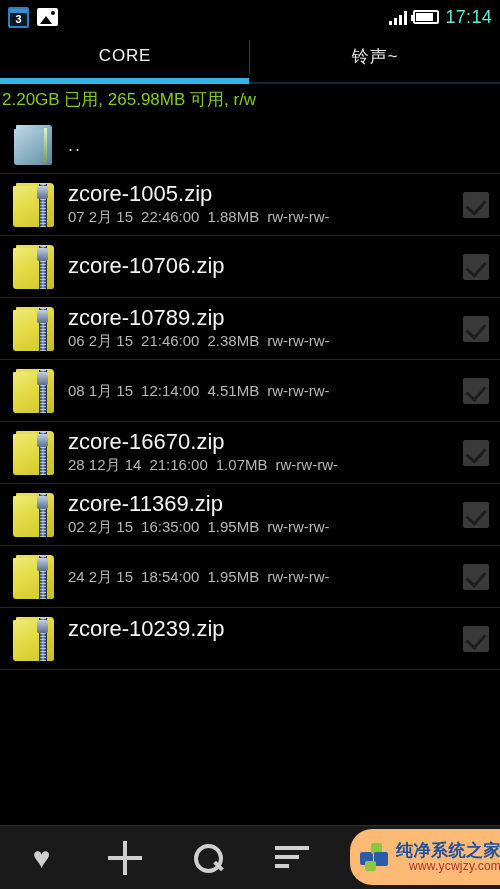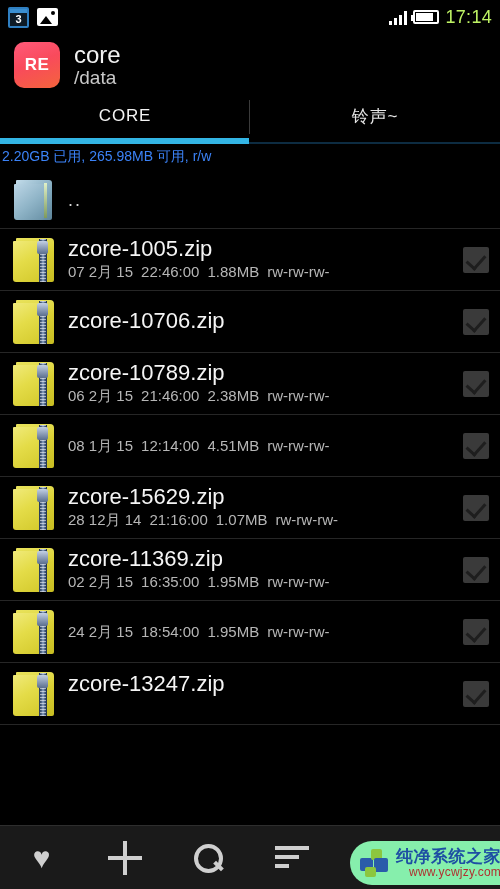--- a/index.html
+++ b/index.html
@@ -50,21 +50,21 @@
   .signal i:nth-child(4){ height:14px; }
   .battery {
     width:26px; height:14px; border:2px solid #fff; border-radius:2px;
     position:relative; display:flex; align-items:center;
   }
   .battery::after{
     content:""; position:absolute; left:-4px; top:3px;
     width:2px; height:6px; background:#fff;
   }
   .battery i { display:block; height:8px; width:17px; background:#fff; margin-left:1px; }
-  .clock { color:#bef264; font-size:18px; letter-spacing:.3px; }
+  .clock { color:#5eead4; font-size:18px; letter-spacing:.3px; }
 
   
   .header { display:flex; align-items:center; padding:8px 0 6px 14px; }
   .app-icon {
     width:46px; height:46px; border-radius:10px;
     background:linear-gradient(160deg,#ff5a7a 0%, #f94a5c 45%, #f4643c 100%);
     display:flex; align-items:center; justify-content:center;
     color:#fff; font-weight:bold; font-size:17px; letter-spacing:.5px;
     flex:none;
   }
@@ -86,21 +86,21 @@
   .tab-underline { position:relative; height:6px; background:#000; }
   .tab-underline .base {
     position:absolute; left:0; right:0; bottom:0; height:2px; background:#0d2c42;
   }
   .tab-underline .active {
     position:absolute; left:0; bottom:0; width:249px; height:6px; background:#33b5e5;
   }
 
   
   .storage {
-    color:#3b82f6; font-size:14px; padding:4px 0 5px 2px;
+    color:#84cc16; font-size:17px; padding:4px 0 5px 2px;
     white-space:nowrap;
   }
 
   
   .list { position:relative; }
   .row {
     display:flex; align-items:center;
     height:62px; border-bottom:1px solid #262626;
     padding-left:4px; position:relative;
   }
@@ -202,22 +202,22 @@
     position:absolute; background:#cfcfcf; border-radius:50%;
   }
   .ic-paw i:nth-child(1){ left:1px; top:3px; width:6px; height:8px; }
   .ic-paw i:nth-child(2){ left:9px; top:0px; width:6px; height:9px; }
   .ic-paw i:nth-child(3){ left:17px; top:1px; width:6px; height:9px; }
   .ic-paw i:nth-child(4){ left:6px; top:11px; width:14px; height:11px; }
 
   
   .watermark {
     position:absolute; right:0px; bottom:4px;
-    width:150px; height:44px;
-    background:#86efac; border-radius:22px 0 0 22px;
+    width:150px; height:56px;
+    background:#fdba74; border-radius:22px 0 0 22px;
     display:flex; align-items:center; gap:6px; padding-left:10px;
     overflow:hidden;
   }
   .wm-logo { position:relative; width:30px; height:28px; flex:none; }
   .wm-logo i { position:absolute; border-radius:2px; }
   .wm-logo i:nth-child(1){ left:0; top:9px; width:13px; height:13px; background:#2a5caa; }
   .wm-logo i:nth-child(2){ left:11px; top:0px; width:11px; height:11px; background:#8cc63f; }
   .wm-logo i:nth-child(3){ left:14px; top:9px; width:14px; height:14px; background:#2a5caa; }
   .wm-logo i:nth-child(4){ left:5px; top:18px; width:11px; height:10px; background:#8cc63f; }
   .wm-text { line-height:1.05; }
@@ -246,27 +246,20 @@
           <i></i>
           <i></i>
         </div>
       <div class="battery">
           <i></i>
         </div>
       <div class="clock">17:14</div>
     </div>
   </div>
 
-  <div class="header">
-    <div class="app-icon">RE</div>
-    <div class="title-wrap">
-      <div class="title-main">core</div>
-      <div class="title-sub">/data</div>
-    </div>
-  </div>
 
   <div class="tabs">
     <div class="tab">CORE</div>
     <div class="tab-div"></div>
     <div class="tab inactive">铃声~</div>
   </div>
   <div class="tab-underline">
     <div class="base"></div>
     <div class="active"></div>
   </div>
@@ -358,21 +351,21 @@
         <div class="row">
           <div class="icon-cell">
             <div class="folder-zip">
               <div class="fz-back"></div>
               <div class="fz-front"></div>
               <div class="fz-zip"></div>
               <div class="fz-pull"></div>
             </div>
           </div>
           <div class="text-cell">
-            <div class="fname">zcore-15629.zip</div>
+            <div class="fname">zcore-16670.zip</div>
             <div class="fmeta"><span>28 12月 14</span><span>21:16:00</span><span>1.07MB</span><span>rw-rw-rw-</span></div>
           </div>
           <div class="check-cell">
             <div class="checkbox"></div>
           </div>
         </div>
         <div class="row">
           <div class="icon-cell">
             <div class="folder-zip">
               <div class="fz-back"></div>
@@ -408,21 +401,21 @@
         <div class="row">
           <div class="icon-cell">
             <div class="folder-zip">
               <div class="fz-back"></div>
               <div class="fz-front"></div>
               <div class="fz-zip"></div>
               <div class="fz-pull"></div>
             </div>
           </div>
           <div class="text-cell">
-            <div class="fname">zcore-13247.zip</div>
+            <div class="fname">zcore-10239.zip</div>
             <div class="fmeta"><span></span><span></span><span></span><span></span></div>
           </div>
           <div class="check-cell">
             <div class="checkbox"></div>
           </div>
         </div>
       </div>
   </div>
 
   <div class="toolbar">

